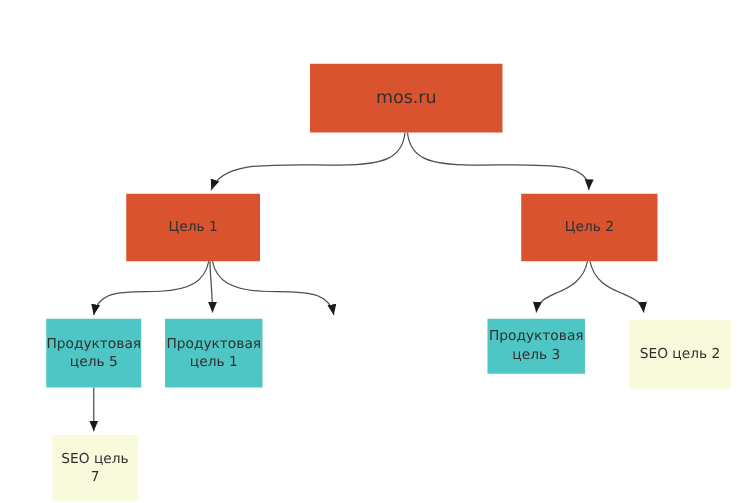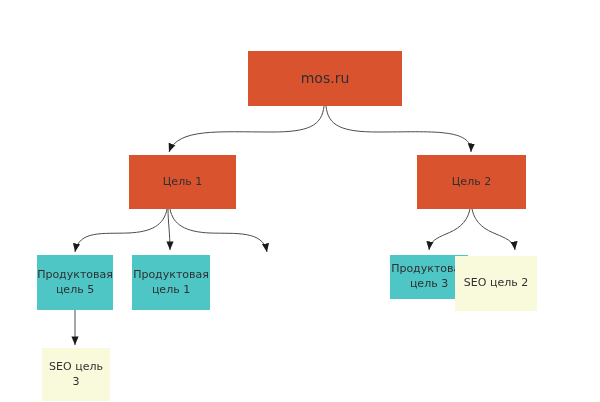--- a/index.html
+++ b/index.html
@@ -56,42 +56,42 @@
       <path d="M 470 173 C 467 188 456 194 446 198 C 437 202 430 205 429 214" marker-end="url(#arrow)"></path>
       <path d="M 472 173 C 475 188 486 194 496 198 C 505 202 514 205 515 214" marker-end="url(#arrow)"></path>
       <path d="M 75 274 L 75 309" marker-end="url(#arrow)"></path>
     </g>
   </svg>
 
   <div class="node orange root" style="left:248px; top:15px; width:154px; height:55px;">
     <span>mos.ru</span>
   </div>
 
-  <div class="node orange" style="left:129px; top:119px; width:107px; height:54px;">
+  <div class="node orange" style="left:101px; top:119px; width:107px; height:54px;">
     <span>Цель 1</span>
   </div>
 
   <div class="node orange" style="left:417px; top:119px; width:109px; height:54px;justify-content:center;">
     <span>Цель 2</span>
   </div>
 
   <div class="node teal" style="left:37px; top:219px; width:76px; height:55px;">
     <span>Продуктовая цель 5</span>
   </div>
 
   <div class="node teal" style="left:132px; top:219px; width:78px; height:55px;">
     <span>Продуктовая цель 1</span>
   </div>
 
 
   <div class="node teal" style="left:390px; top:219px; width:78px; height:44px;">
     <span>Продуктовая цель 3</span>
   </div>
 
-  <div class="node cream" style="left:455px; top:220px; width:82px; height:55px;text-align:right;">
+  <div class="node cream" style="left:503px; top:220px; width:82px; height:55px;text-align:right;">
     <span>SEO цель 2</span>
   </div>
 
   <div class="node cream" style="left:42px; top:312px; width:68px; height:53px;">
-    <span>SEO цель 3</span>
+    <span>SEO цель 7</span>
   </div>
 
 </div>
 
 </body></html>

